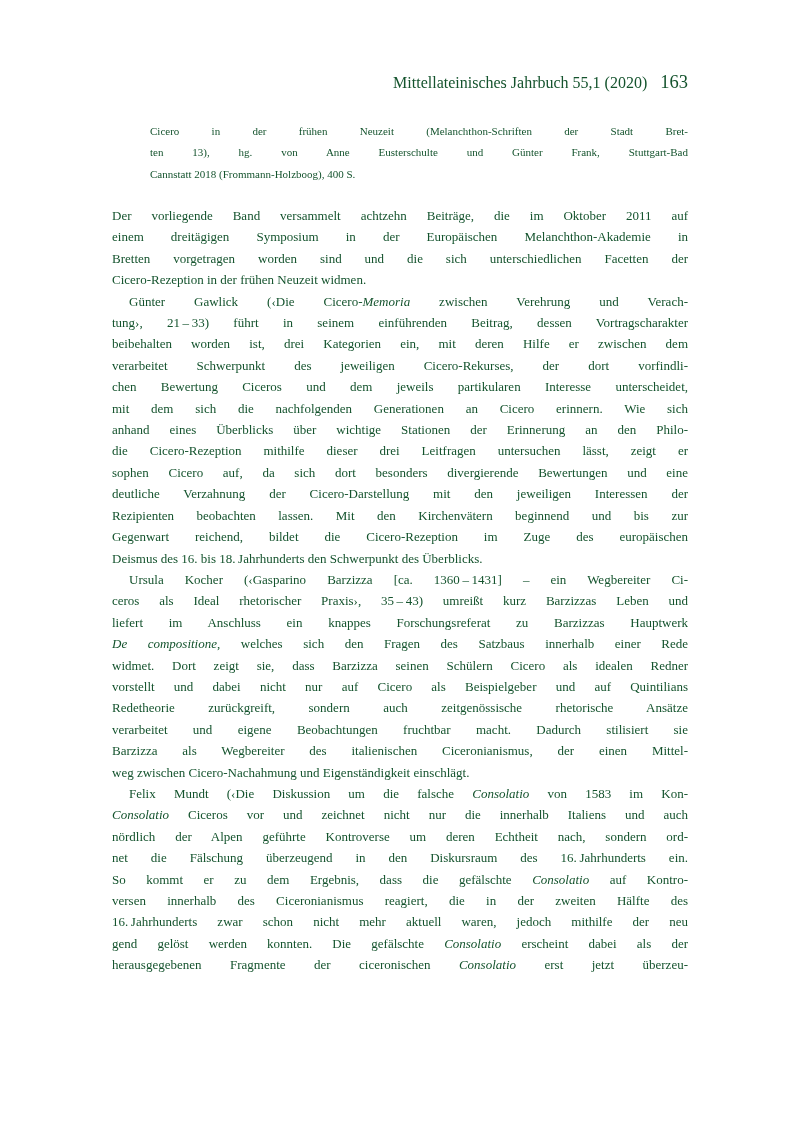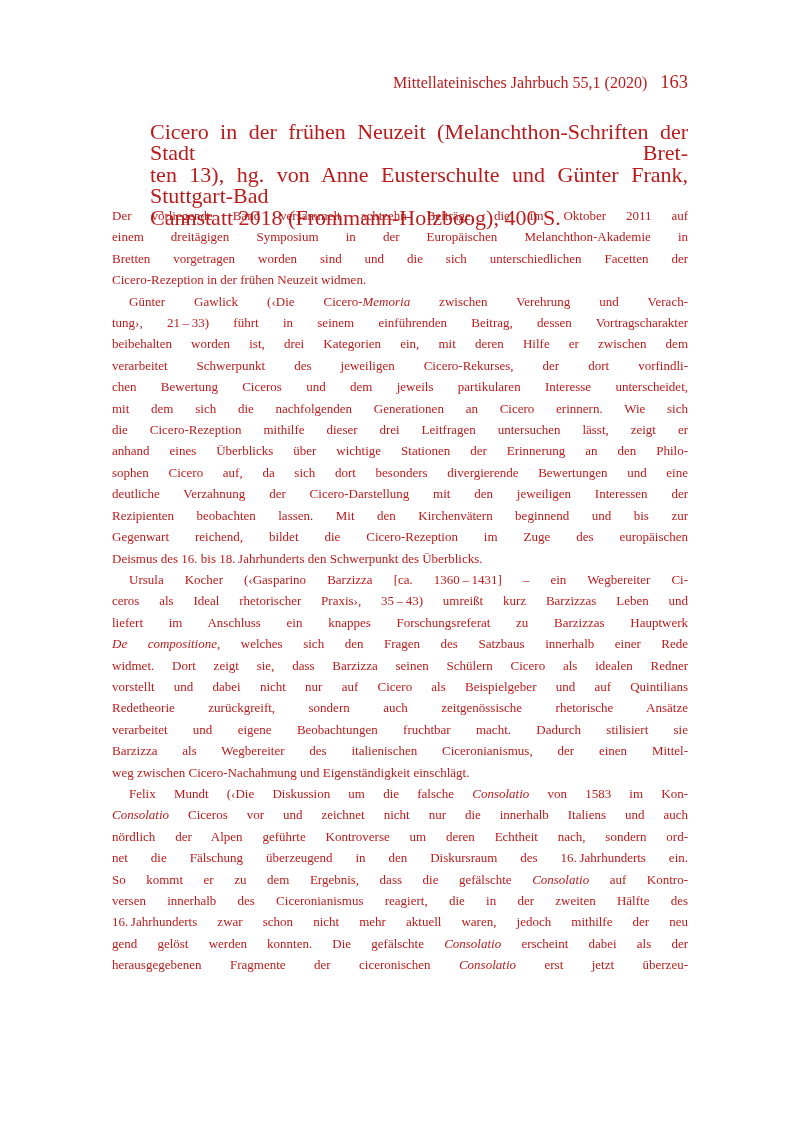--- a/index.html
+++ b/index.html
@@ -3,42 +3,42 @@
 <meta charset="utf-8">
 <style>
   html, body { margin: 0; padding: 0; background: #ffffff; }
   .page {
     position: relative;
     width: 800px;
     height: 1129px;
     background: #ffffff;
     overflow: hidden;
     font-family: "Liberation Serif", "DejaVu Serif", serif;
-    color: #b91c1c;
+    color: #14532d;
   }
   .running-head {
     position: absolute;
     top: 72px;
     left: 112px;
     right: 112px;
     text-align: right;
     font-size: 16px;
     line-height: 21px;
     white-space: nowrap;
   }
   .running-head .pagenum {
     font-size: 18.5px;
     margin-left: 13px;
   }
   .citation {
     position: absolute;
     top: 121px;
     left: 150px;
     width: 538px;
-    font-size: 22px;
+    font-size: 11px;
     line-height: 21.4px;
   }
   .review {
     position: absolute;
     top: 205px;
     left: 112px;
     width: 576px;
     font-size: 13px;
     line-height: 21.4px;
   }
@@ -72,22 +72,22 @@
         <div class="line"><span>Bretten vorgetragen worden sind und die sich unterschiedlichen Facetten der</span></div>
         <div class="line short"><span>Cicero-Rezeption in der frühen Neuzeit widmen.</span></div>
       </div>
     <div class="para">
         <div class="line indent"><span>Günter Gawlick (‹Die Cicero-</span><em>Memoria</em><span> zwischen Verehrung und Verach-</span></div>
         <div class="line"><span>tung›, 21 – 33) führt in seinem einführenden Beitrag, dessen Vortragscharakter</span></div>
         <div class="line"><span>beibehalten worden ist, drei Kategorien ein, mit deren Hilfe er zwischen dem</span></div>
         <div class="line"><span>verarbeitet Schwerpunkt des jeweiligen Cicero-Rekurses, der dort vorfindli-</span></div>
         <div class="line"><span>chen Bewertung Ciceros und dem jeweils partikularen Interesse unterscheidet,</span></div>
         <div class="line"><span>mit dem sich die nachfolgenden Generationen an Cicero erinnern. Wie sich</span></div>
+        <div class="line"><span>anhand eines Überblicks über wichtige Stationen der Erinnerung an den Philo-</span></div>
         <div class="line"><span>die Cicero-Rezeption mithilfe dieser drei Leitfragen untersuchen lässt, zeigt er</span></div>
-        <div class="line"><span>anhand eines Überblicks über wichtige Stationen der Erinnerung an den Philo-</span></div>
         <div class="line"><span>sophen Cicero auf, da sich dort besonders divergierende Bewertungen und eine</span></div>
         <div class="line"><span>deutliche Verzahnung der Cicero-Darstellung mit den jeweiligen Interessen der</span></div>
         <div class="line"><span>Rezipienten beobachten lassen. Mit den Kirchenvätern beginnend und bis zur</span></div>
         <div class="line"><span>Gegenwart reichend, bildet die Cicero-Rezeption im Zuge des europäischen</span></div>
         <div class="line short"><span>Deismus des 16. bis 18. Jahrhunderts den Schwerpunkt des Überblicks.</span></div>
       </div>
     <div class="para">
         <div class="line indent"><span>Ursula Kocher (‹Gasparino Barzizza [ca. 1360 – 1431] – ein Wegbereiter Ci-</span></div>
         <div class="line"><span>ceros als Ideal rhetorischer Praxis›, 35 – 43) umreißt kurz Barzizzas Leben und</span></div>
         <div class="line"><span>liefert im Anschluss ein knappes Forschungsreferat zu Barzizzas Hauptwerk</span></div>

